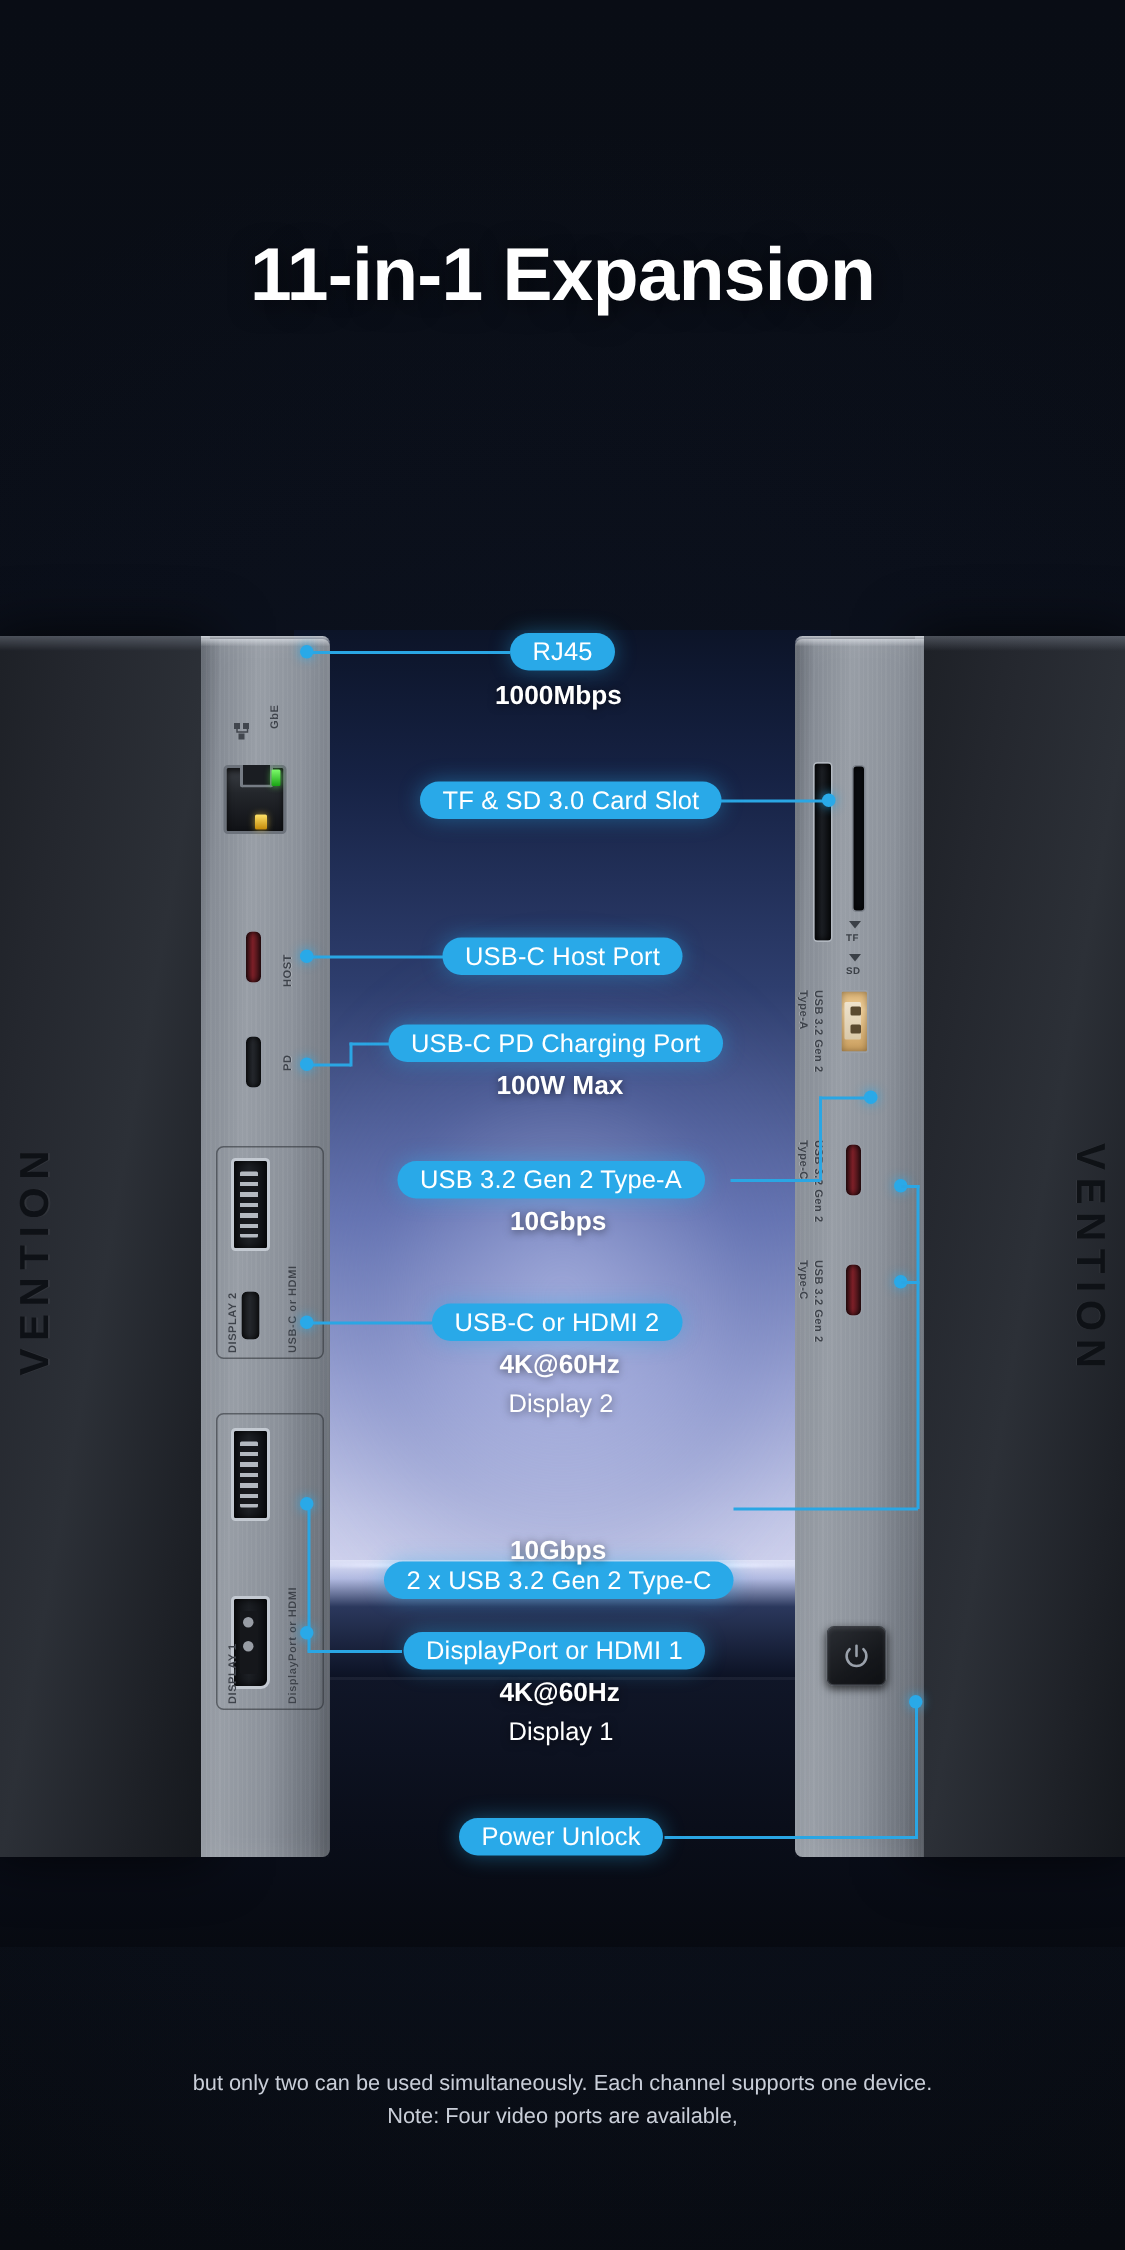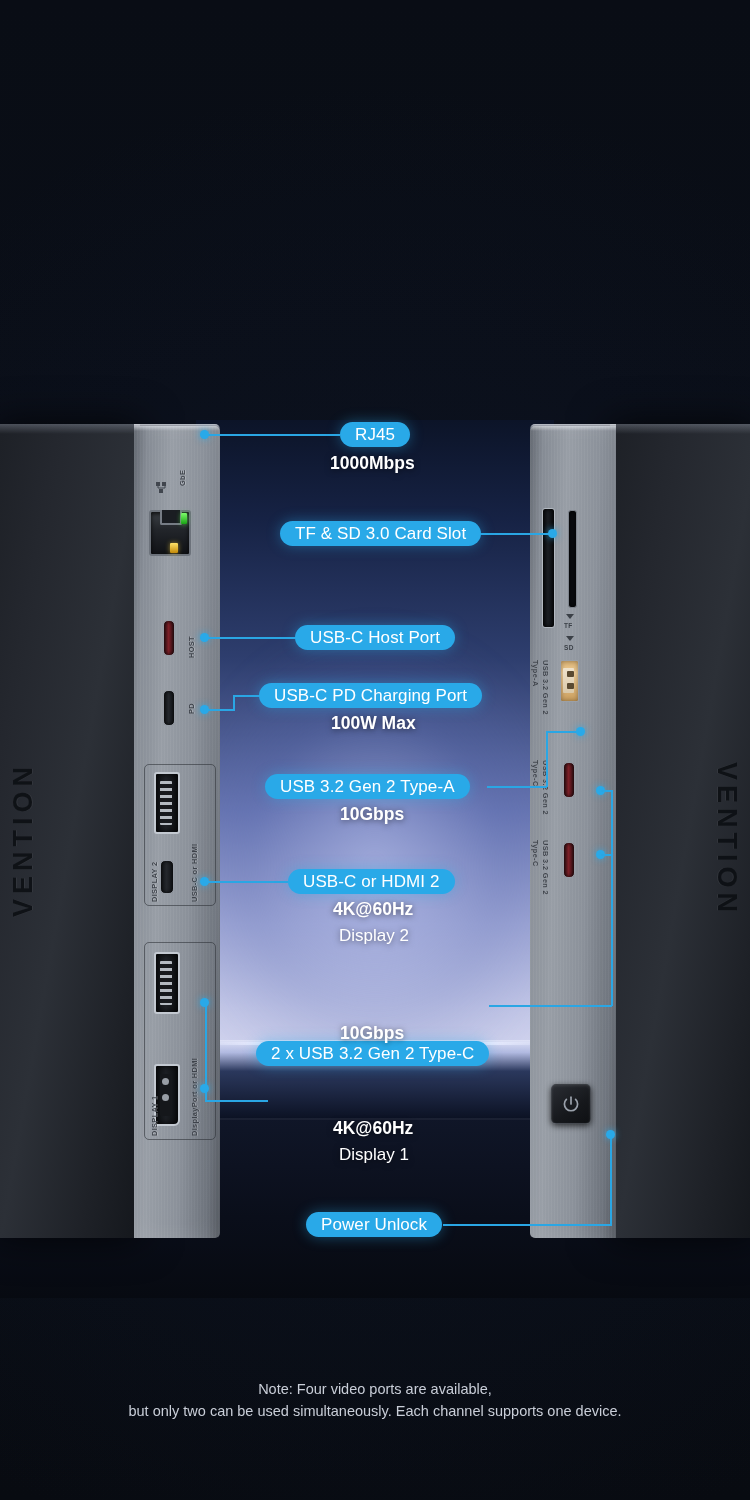--- a/index.html
+++ b/index.html
@@ -177,20 +177,21 @@
 </style>
 </head>
 <body>
 
 <div class="stage">
 
   <div class="bg-base"></div>
   <div class="bg-vign"></div>
 
   <div class="headline">
+    <span class="l2">11-in-1 Expansion</span>
   </div>
 
   <div class="glow"></div>
   <div class="glow-soft"></div>
   <div class="horizon"></div>
   <div class="horizon-line"></div>
   <div class="floor"></div>
 
   <div class="device dev-left">
     <div class="body-slab"></div>
@@ -333,23 +334,24 @@
   <div class="pill" style="left:265px;top:774px;">USB 3.2  Gen 2 Type-A</div>
   <div class="sub" style="left:340px;top:804px;">10Gbps</div>
 
   <div class="pill" style="left:288px;top:869px;">USB-C or HDMI 2</div>
   <div class="sub" style="left:333px;top:899px;">4K@60Hz</div>
   <div class="sub light" style="left:339px;top:926px;">Display 2</div>
 
   <div class="pill" style="left:256px;top:1041px;">2 x USB 3.2 Gen 2 Type-C</div>
   <div class="sub" style="left:340px;top:1023px;">10Gbps</div>
 
+  <div class="pill" style="left:269px;top:1088px;">DisplayPort or HDMI 1</div>
   <div class="sub" style="left:333px;top:1118px;">4K@60Hz</div>
   <div class="sub light" style="left:339px;top:1145px;">Display 1</div>
 
   <div class="pill" style="left:306px;top:1212px;">Power Unlock</div>
 
   <div class="note">
+    <div>but only two can be used simultaneously. Each channel supports one device.</div>
     <div>Note: Four video ports are available,</div>
-    <div>but only two can be used simultaneously. Each channel supports one device.</div>
   </div>
 
 </div>
 
 </body></html>

